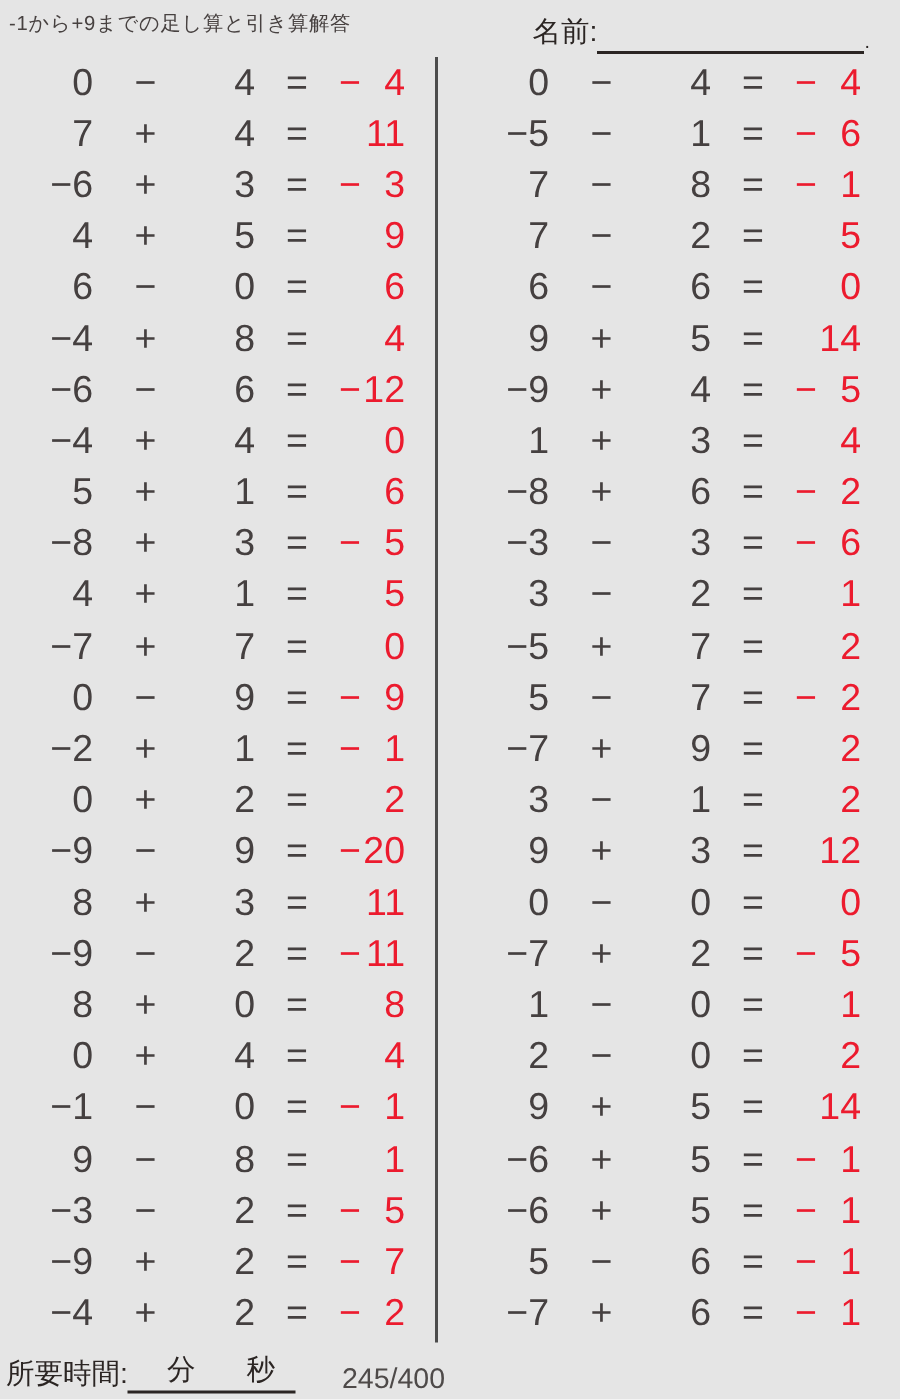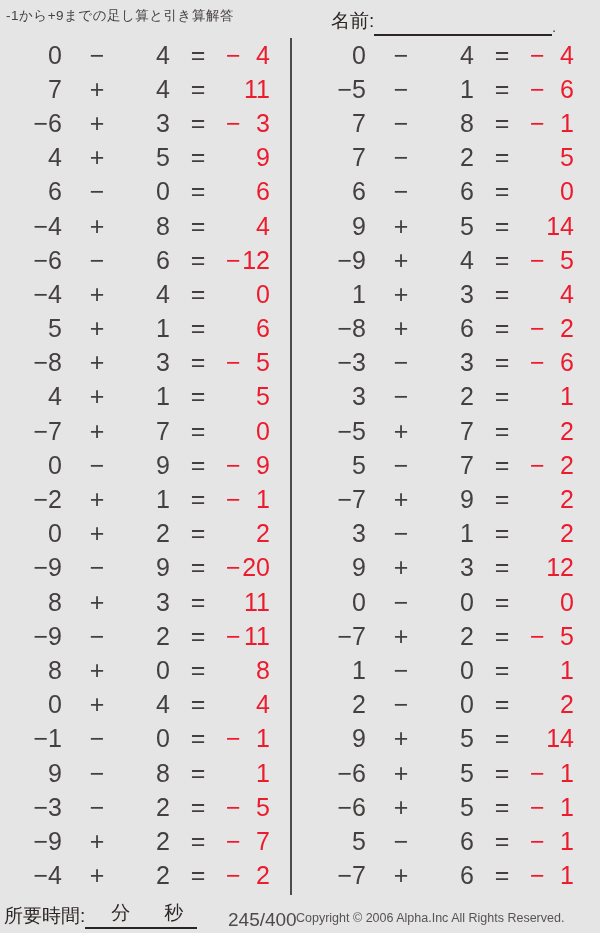--- a/index.html
+++ b/index.html
@@ -11,21 +11,21 @@
   
   .title {
     position:absolute; left:6px; top:7px;
     font-size:13.5px; letter-spacing:0.5px; color:#474140;
   }
   .name-block {
     position:absolute; left:331px; top:8px;
     display:flex; align-items:flex-end;
     font-size:19px; color:#2b2523;
   }
-  .name-label { padding-bottom:2px; }
+  .name-label { padding-bottom:2px;margin-left:24px; }
   .name-line {
     display:inline-block; width:178px; height:22px;
     border-bottom:2px solid #2b2523;
   }
   .name-dot { font-size:13px; padding-bottom:1px; }
   
   .divider {
     position:absolute; left:290px; top:38px; width:2px; height:857px;
     background:#4c4c4c;
   }
@@ -488,16 +488,15 @@
   <div class="footer">
     <div class="time-block">
       <span>所要時間:</span>
       <span class="time-line">
         <span>分</span>
         <span class="time-gap"></span>
         <span>秒</span>
       </span>
     </div>
     <div class="page-num">245/400</div>
-    <div class="copyright">Copyright © 2006 Alpha.Inc All Rights Reserved.</div>
   </div>
 
 </div>
 
 </body></html>

